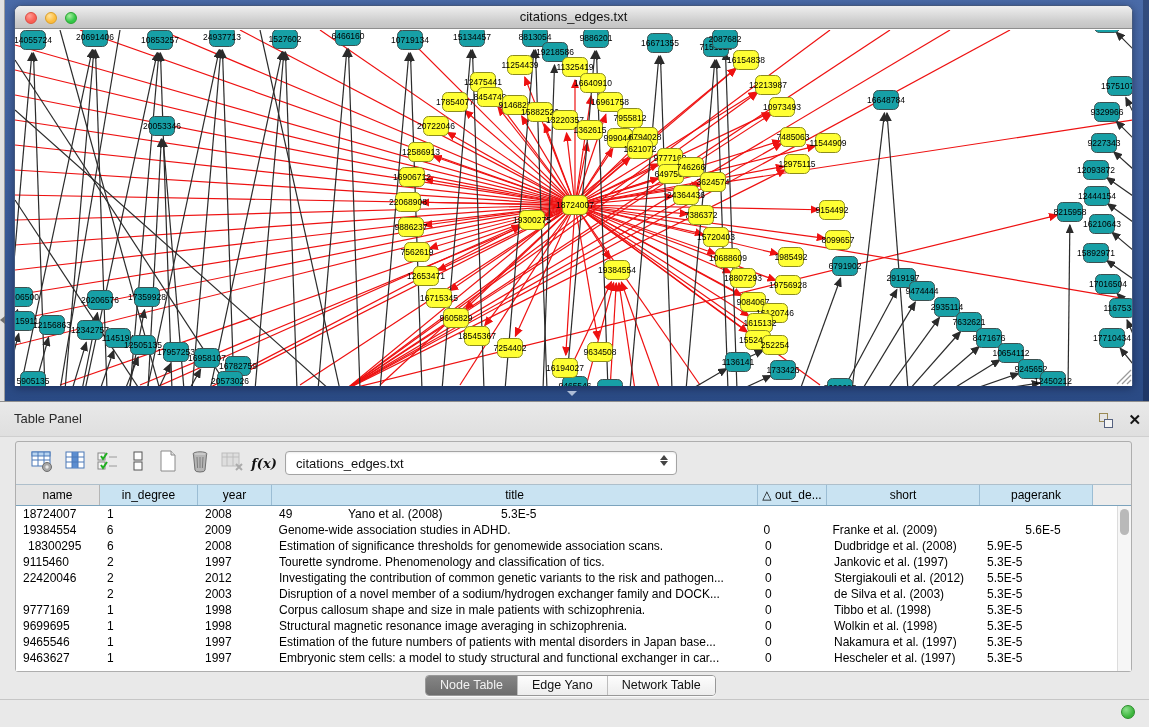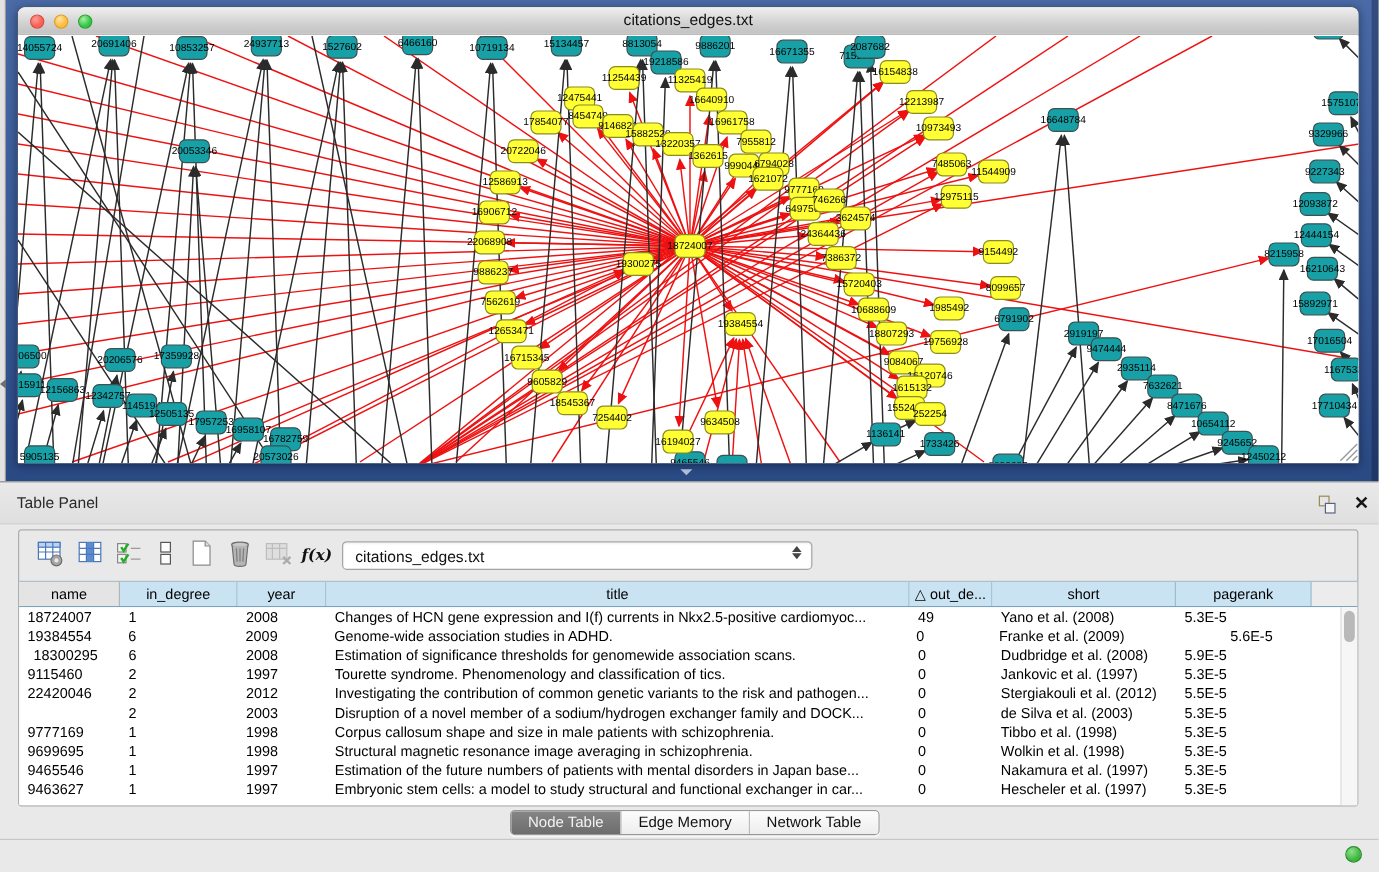--- a/index.html
+++ b/index.html
@@ -838,21 +838,20 @@
           <div class="th" style="width: 486px;">title</div>
           <div class="th" style="width: 69px;">△ out_de...</div>
           <div class="th" style="width: 153px;">short</div>
           <div class="th" style="width: 113px;">pagerank</div>
         </div>
       <div class="tbody" id="tbody">
           <div class="tr">
             <div class="td" style="width: 84px;">18724007</div>
             <div class="td" style="width: 98px;">1</div>
             <div class="td" style="width: 74px;">2008</div>
-            <div class="td" style="width: 486px;">Changes of HCN gene expression and I(f) currents in Nkx2.5-positive cardiomyoc...</div>
             <div class="td" style="width: 69px;">49</div>
             <div class="td" style="width: 153px;">Yano et al. (2008)</div>
             <div class="td" style="width: 113px;">5.3E-5</div>
           </div>
           <div class="tr">
             <div class="td" style="width: 84px;">19384554</div>
             <div class="td" style="width: 98px;">6</div>
             <div class="td" style="width: 74px;">2009</div>
             <div class="td" style="width: 486px;">Genome-wide association studies in ADHD.</div>
             <div class="td" style="width: 69px;">0</div>
@@ -932,21 +931,21 @@
             <div class="td" style="width: 113px;">5.3E-5</div>
           </div>
         </div>
       <div class="vscroll">
         <div class="vthumb"></div>
       </div>
     </div>
 
     <div class="tabs" id="tabs">
         <div class="tab sel">Node Table</div>
-        <div class="tab">Edge Memory</div>
+        <div class="tab">Edge Yano</div>
         <div class="tab">Network Table</div>
       </div>
 
     <div class="status">
       <div class="mem-label">Memory: OK</div>
       <div class="mem-dot"></div>
     </div>
   </div>
 </div>
 

